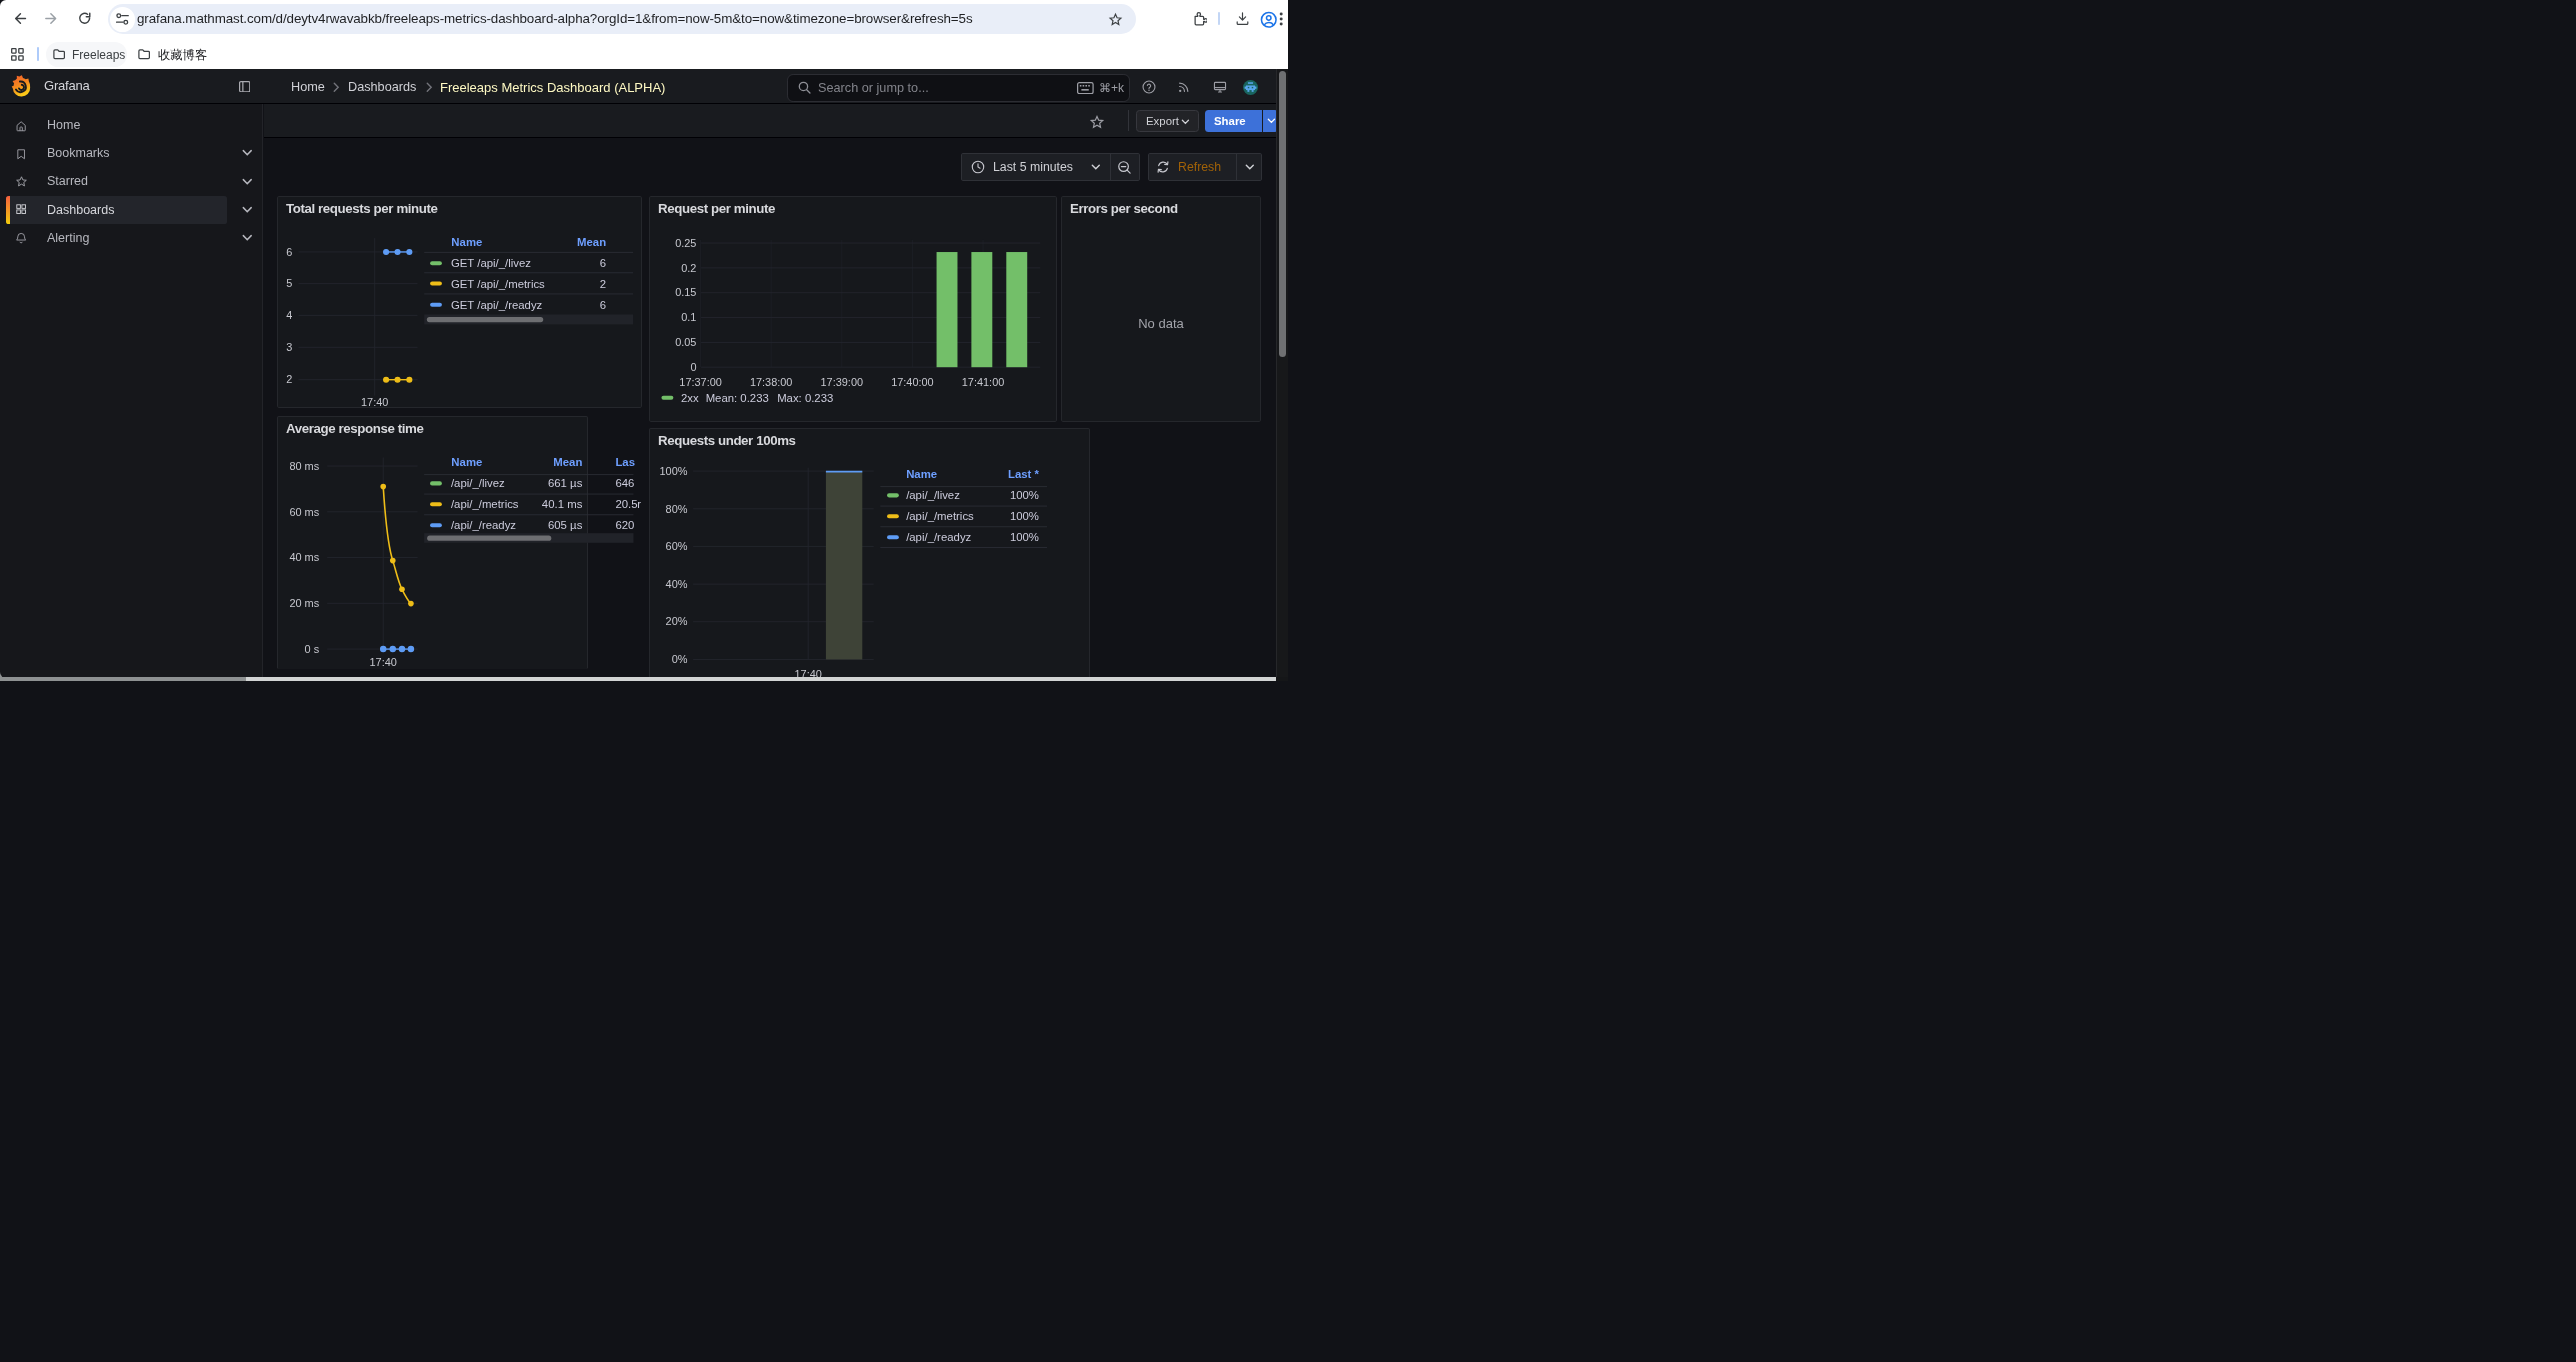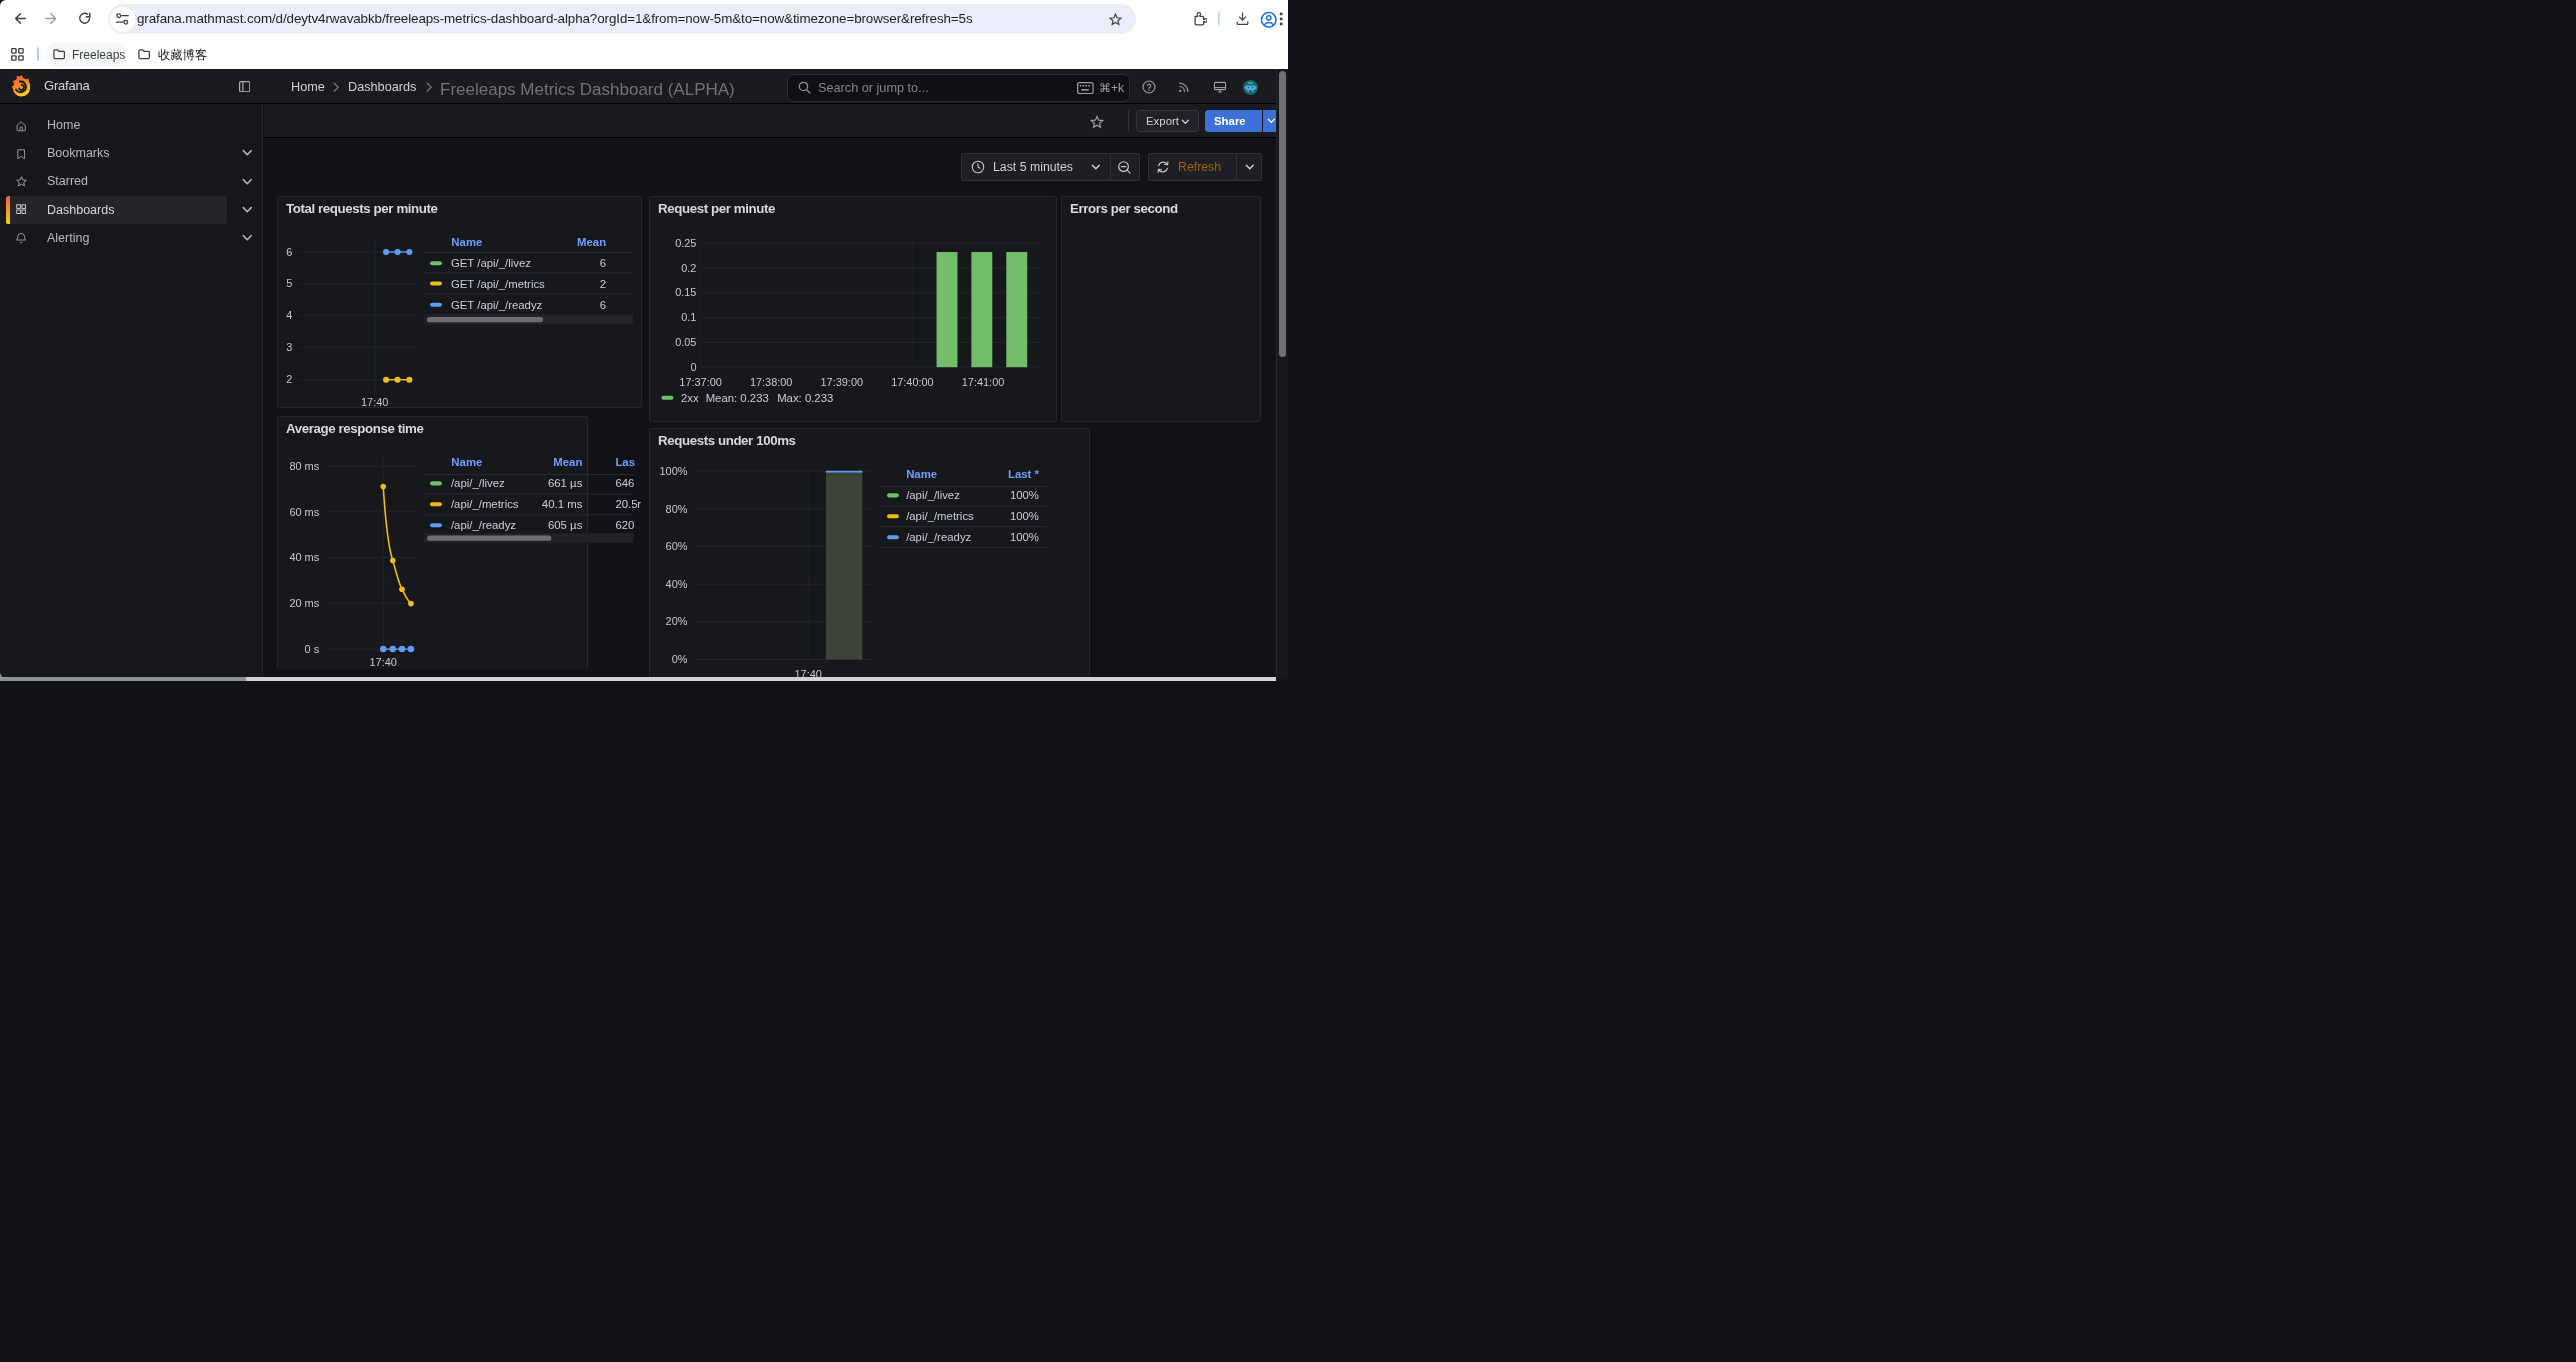--- a/index.html
+++ b/index.html
@@ -106,21 +106,21 @@
 </svg>
 
 <div class="abs" style="left:291px;top:80px;font-size:12.7px;color:#d0d1d6;">Home</div>
 <svg class="abs" style="left:332px;top:82px;" width="8" height="10.5" viewBox="0 0 9 12">
     <path d="M2.5 1.5 L7 6 L2.5 10.5" fill="none" stroke="#73747b" stroke-width="1.6" stroke-linecap="round"></path>
   </svg>
 <div class="abs" style="left:348px;top:80px;font-size:12.7px;color:#d0d1d6;">Dashboards</div>
 <svg class="abs" style="left:425px;top:82px;" width="8" height="10.5" viewBox="0 0 9 12">
     <path d="M2.5 1.5 L7 6 L2.5 10.5" fill="none" stroke="#73747b" stroke-width="1.6" stroke-linecap="round"></path>
   </svg>
-<div class="abs" style="left:440px;top:80px;font-size:17px;color:#737373;">Freeleaps Metrics Dashboard (ALPHA)</div>
+<div class="abs" style="left:440px;top:80px;font-size:13px;color:#fef9c3;">Freeleaps Metrics Dashboard (ALPHA)</div>
 
 <div class="abs" style="left:787px;top:74px;width:343px;height:28px;background:#0f1014;border:0.9px solid #2c2d33;border-radius:6.1px;"></div>
 <svg class="abs" style="left:798px;top:81px;" width="13" height="13" viewBox="0 0 15 15">
  <circle cx="6.3" cy="6.3" r="4.8" fill="none" stroke="#8e8f96" stroke-width="1.5"></circle>
     <path d="M10 10 L13.8 13.8" stroke="#8e8f96" stroke-width="1.5" stroke-linecap="round"></path>
 </svg>
 <div class="abs" style="left:818px;top:81px;font-size:12.7px;color:#83848b;">Search or jump to...</div>
 <svg class="abs" style="left:1077px;top:82px;" width="16.7" height="12.3" viewBox="0 0 19 14">
  <rect x="0.7" y="0.7" width="17.6" height="12.6" rx="2" fill="none" stroke="#9d9ea5" stroke-width="1.4"></rect>
  <g fill="#9d9ea5">
@@ -355,20 +355,21 @@
  <rect x="12.6" y="227.2" width="13.6" height="4.6" rx="2.3" fill="#73bf69"></rect>
  <g font-size="13" fill="#ccccdc">
   <text x="34.9" y="234">2xx</text>
         <text x="63.1" y="234">Mean: 0.233</text>
         <text x="144.8" y="234">Max: 0.233</text>
  </g>
 </svg>
   </div>
 <div class="panel" style="left:1061px;top:196px;width:200px;height:226px;">
     <div class="ptitle">Errors per second</div>
+ <div class="abs" style="left:0;top:35px;width:100%;height:183px;display:flex;align-items:center;justify-content:center;font-size:13px;color:#a3a4ab;">No data</div>
 </div>
 <div class="panel" style="left:277px;top:416px;width:311px;height:253px;border-bottom:none;">
     <div class="ptitle">Average response time</div>
     <svg id="p4" class="abs" style="left:0;top:0;" width="363" height="252" viewBox="0 0 414 287">
  <g stroke="#24262e" stroke-width="1">
   <line x1="56.1" y1="55.7" x2="159.2" y2="55.7"></line>
         <line x1="56.1" y1="107.9" x2="159.2" y2="107.9"></line>
         <line x1="56.1" y1="160.1" x2="159.2" y2="160.1"></line>
         <line x1="56.1" y1="212.3" x2="159.2" y2="212.3"></line>
         <line x1="56.1" y1="264.5" x2="159.2" y2="264.5"></line>

